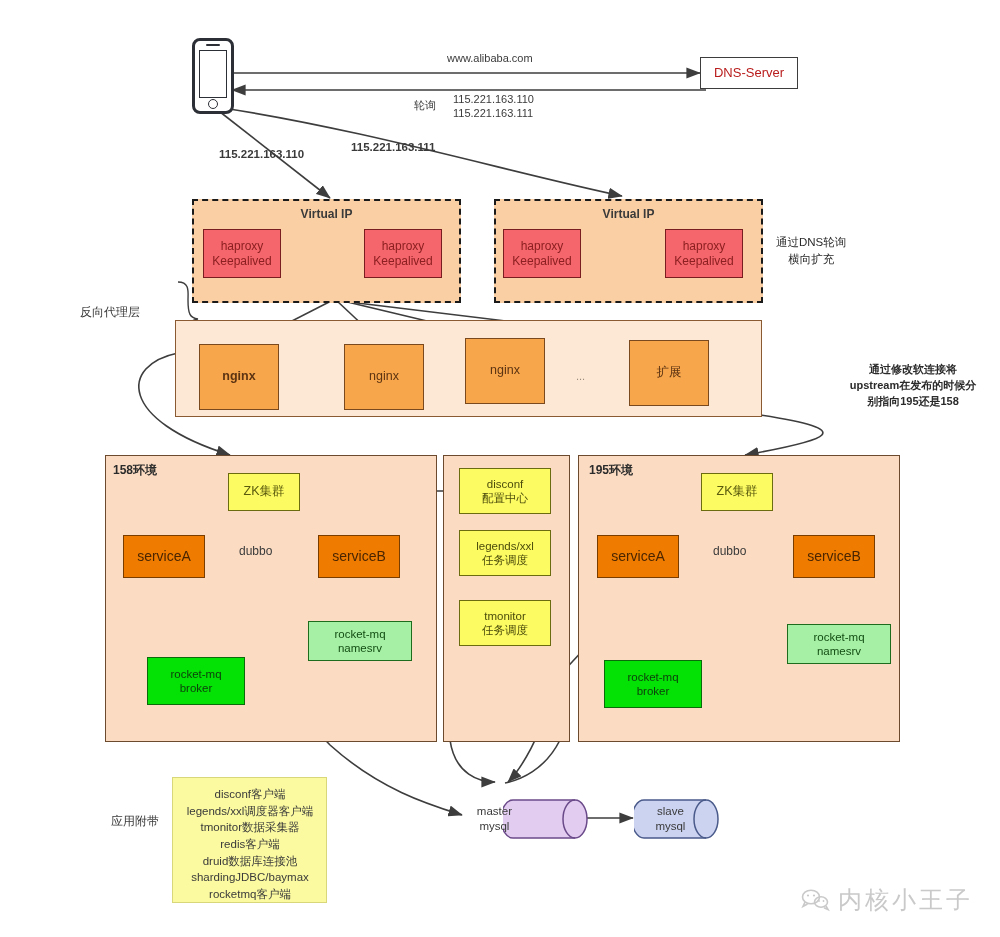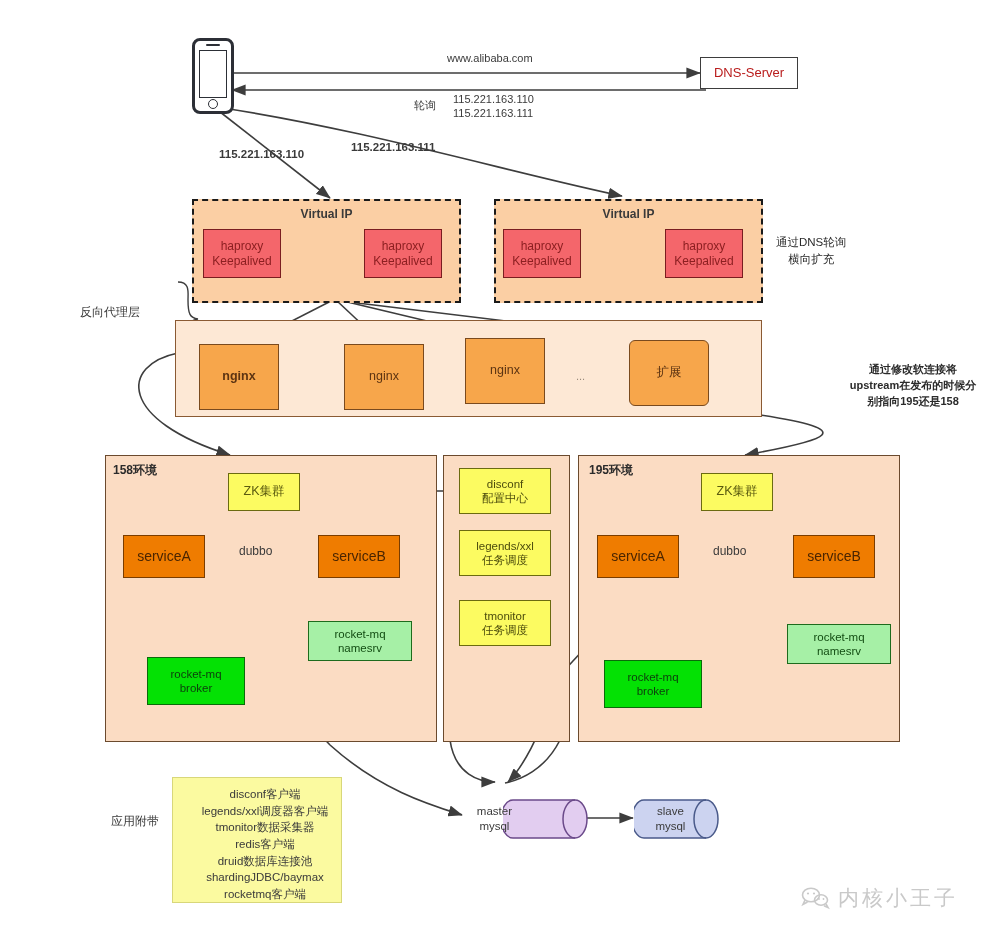--- a/index.html
+++ b/index.html
@@ -26,33 +26,33 @@
   .haproxy{background:#f4666b;border:1.5px solid #7a1d20;color:#8c1f21;font-size:12px;}
   .nginx{background:#f7a64b;border:1.5px solid #7a4a1e;color:#5d3412;font-size:12.5px;}
   .nginx.b{font-weight:bold;}
   .service{background:#ef7c00;border:1.5px solid #7a3d00;color:#4a2500;font-size:14px;}
   .zk{background:#fcfb61;border:1.5px solid #6b6b10;color:#5a5a0f;font-size:12.5px;}
   .yellowbox{background:#fcfb61;border:1.5px solid #6b6b10;color:#4d4d0d;font-size:11.5px;}
   .mq-name{background:#a6f0a6;border:1.5px solid #1d6b1d;color:#134d13;font-size:11.5px;}
   .mq-broker{background:#04e104;border:1.5px solid #0a6b0a;color:#0d3d0d;font-size:11.5px;}
   .plain{background:#ffffff;border:1.5px solid #3d3d3d;color:#b91c1c;font-size:13px;}
   .note{background:#fbfaa0;border:1px solid #d8d77a;color:#3a3a3a;font-size:11.5px;
-        line-height:1.45;display:block;padding:8px 6px 6px 22px;text-align:center;}
+        line-height:1.45;display:block;padding:8px 6px 6px 7px;text-align:center;}
 
   .edge-lbl{position:absolute;font-size:11px;color:#3a3a3a;white-space:nowrap;}
   .edge-lbl.bold{font-weight:bold;font-size:11.5px;}
   .ann{position:absolute;font-size:11px;color:#2b2b2b;line-height:1.45;font-weight:bold;}
   .side-lbl{position:absolute;font-size:12px;color:#3a3a3a;white-space:nowrap;}
 
   .db{position:absolute;box-sizing:border-box;}
   .db .cyl-label{position:absolute;left:0;top:50%;transform:translateY(-50%);
                  width:72%;text-align:center;font-size:11.5px;color:#3a3a3a;line-height:1.3;}
 
   .wm{position:absolute;display:flex;align-items:center;gap:8px;color:#c9c9c9;}
-  .wm-text{font-size:21px;letter-spacing:3px;color:#c9c9c9;}
+  .wm-text{font-size:24px;letter-spacing:3px;color:#c9c9c9;}
 
   .phone{position:absolute;border:3px solid #2c2f36;border-radius:8px;background:#ffffff;}
   .phone .screen{position:absolute;left:4px;right:4px;top:9px;bottom:13px;
                  background:#ffffff;border:1px solid #2c2f36;}
   .phone .speaker{position:absolute;left:50%;transform:translateX(-50%);top:3px;
                   width:14px;height:2px;background:#2c2f36;border-radius:1px;}
   .phone .home{position:absolute;left:50%;transform:translateX(-50%);bottom:2px;
                width:8px;height:8px;border:1px solid #2c2f36;border-radius:50%;background:#fff;}
 </style>
 </head>
@@ -184,21 +184,21 @@
     <div>通过DNS轮询</div>
     <div>横向扩充</div>
   </div>
 
   <div class="side-lbl" style="left:80px;top:304px;">反向代理层</div>
 
   <div class="nginx-band" style="position:absolute;left:175px;top:320px;width:585px;height:95px;"></div>
   <div class="box nginx b" style="left:199px;top:344px;width:80px;height:66px;">nginx</div>
   <div class="box nginx" style="left:344px;top:344px;width:80px;height:66px;">nginx</div>
   <div class="box nginx" style="left:465px;top:338px;width:80px;height:66px;">nginx</div>
-  <div class="box nginx" style="left:629px;top:340px;width:80px;height:66px;border-radius:6px;">扩展</div>
+  <div class="box nginx" style="left:629px;top:340px;width:80px;height:66px;">扩展</div>
   <div class="edge-lbl" style="left:576px;top:370px;color:#9a8b7d;">...</div>
 
   <div class="ann" style="left:828px;top:362px;width:170px;text-align:center;">
     <div>通过修改软连接将</div>
     <div>upstream在发布的时候分</div>
     <div>别指向195还是158</div>
   </div>
 
   <div class="env-band" style="position:absolute;left:105px;top:455px;width:330px;height:285px;"></div>
   <div class="lbl" style="left:113px;top:462px;font-size:12px;font-weight:bold;color:#2b2b2b;">158环境</div>

